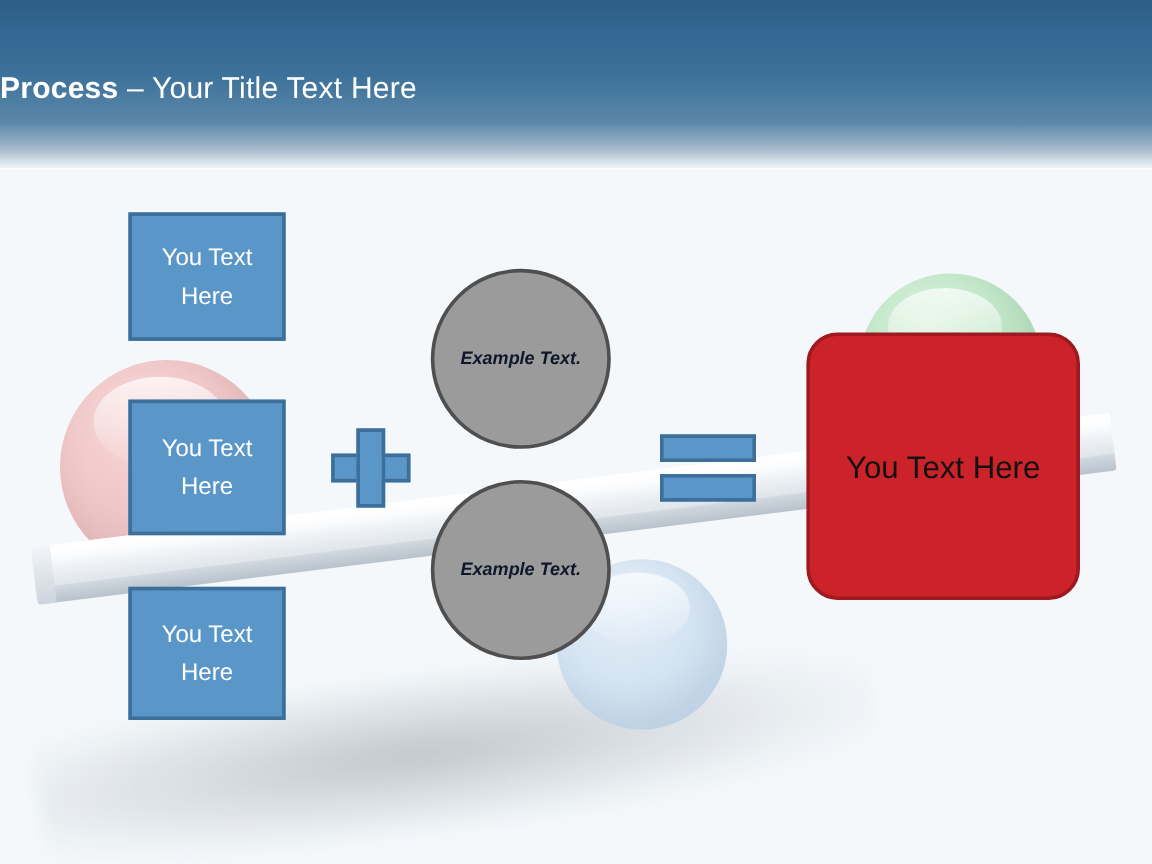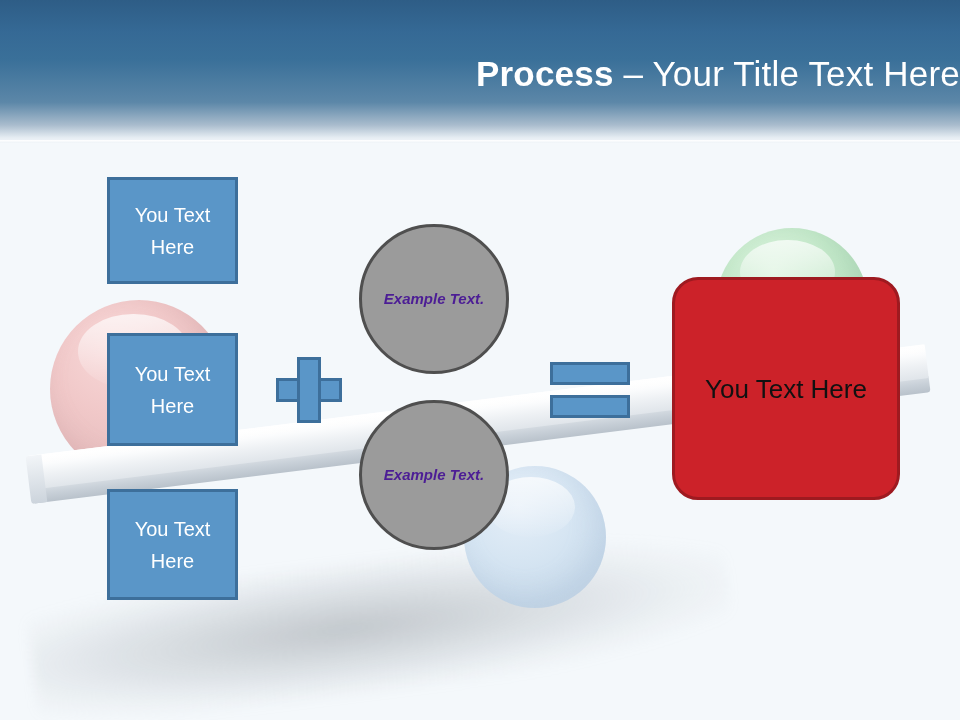--- a/index.html
+++ b/index.html
@@ -35,23 +35,23 @@
     position: absolute;
     left: 0; top: 140px;
     width: 960px;
     height: 3px;
     background: linear-gradient(180deg,#ffffff 0%, #eef3f7 100%);
   }
   #slide-title {
     position: absolute;
     left: 0; top: 52px;
     width: 960px;
-    text-align: right;
+    text-align: left;
     color: #ffffff;
-    font-size: 35px;
+    font-size: 25px;
     letter-spacing: 0.2px;
     line-height: 44px;
     white-space: pre;
   }
   #slide-title .t-bold { font-weight: bold; }
   #slide-title .t-rest { font-weight: normal; }
 
   
   #ground-shadow {
     position: absolute;
@@ -214,21 +214,21 @@
   #equals-sign .eq-bottom { top: 33px; }
 
   
   .gray-circle {
     position: absolute;
     width: 150px; height: 150px;
     border-radius: 50%;
     background: #9b9b9b;
     border: 3px solid #4f4f4f;
     box-sizing: border-box;
-    color: #4c1d95;
+    color: #0f172a;
     font-size: 15px;
     font-weight: bold;
     font-style: italic;
     line-height: 24px;
     text-align: center;
     display: flex;
     align-items: center;
     justify-content: center;
   }
   #gray-circle-1 { left: 359px; top: 224px; }

